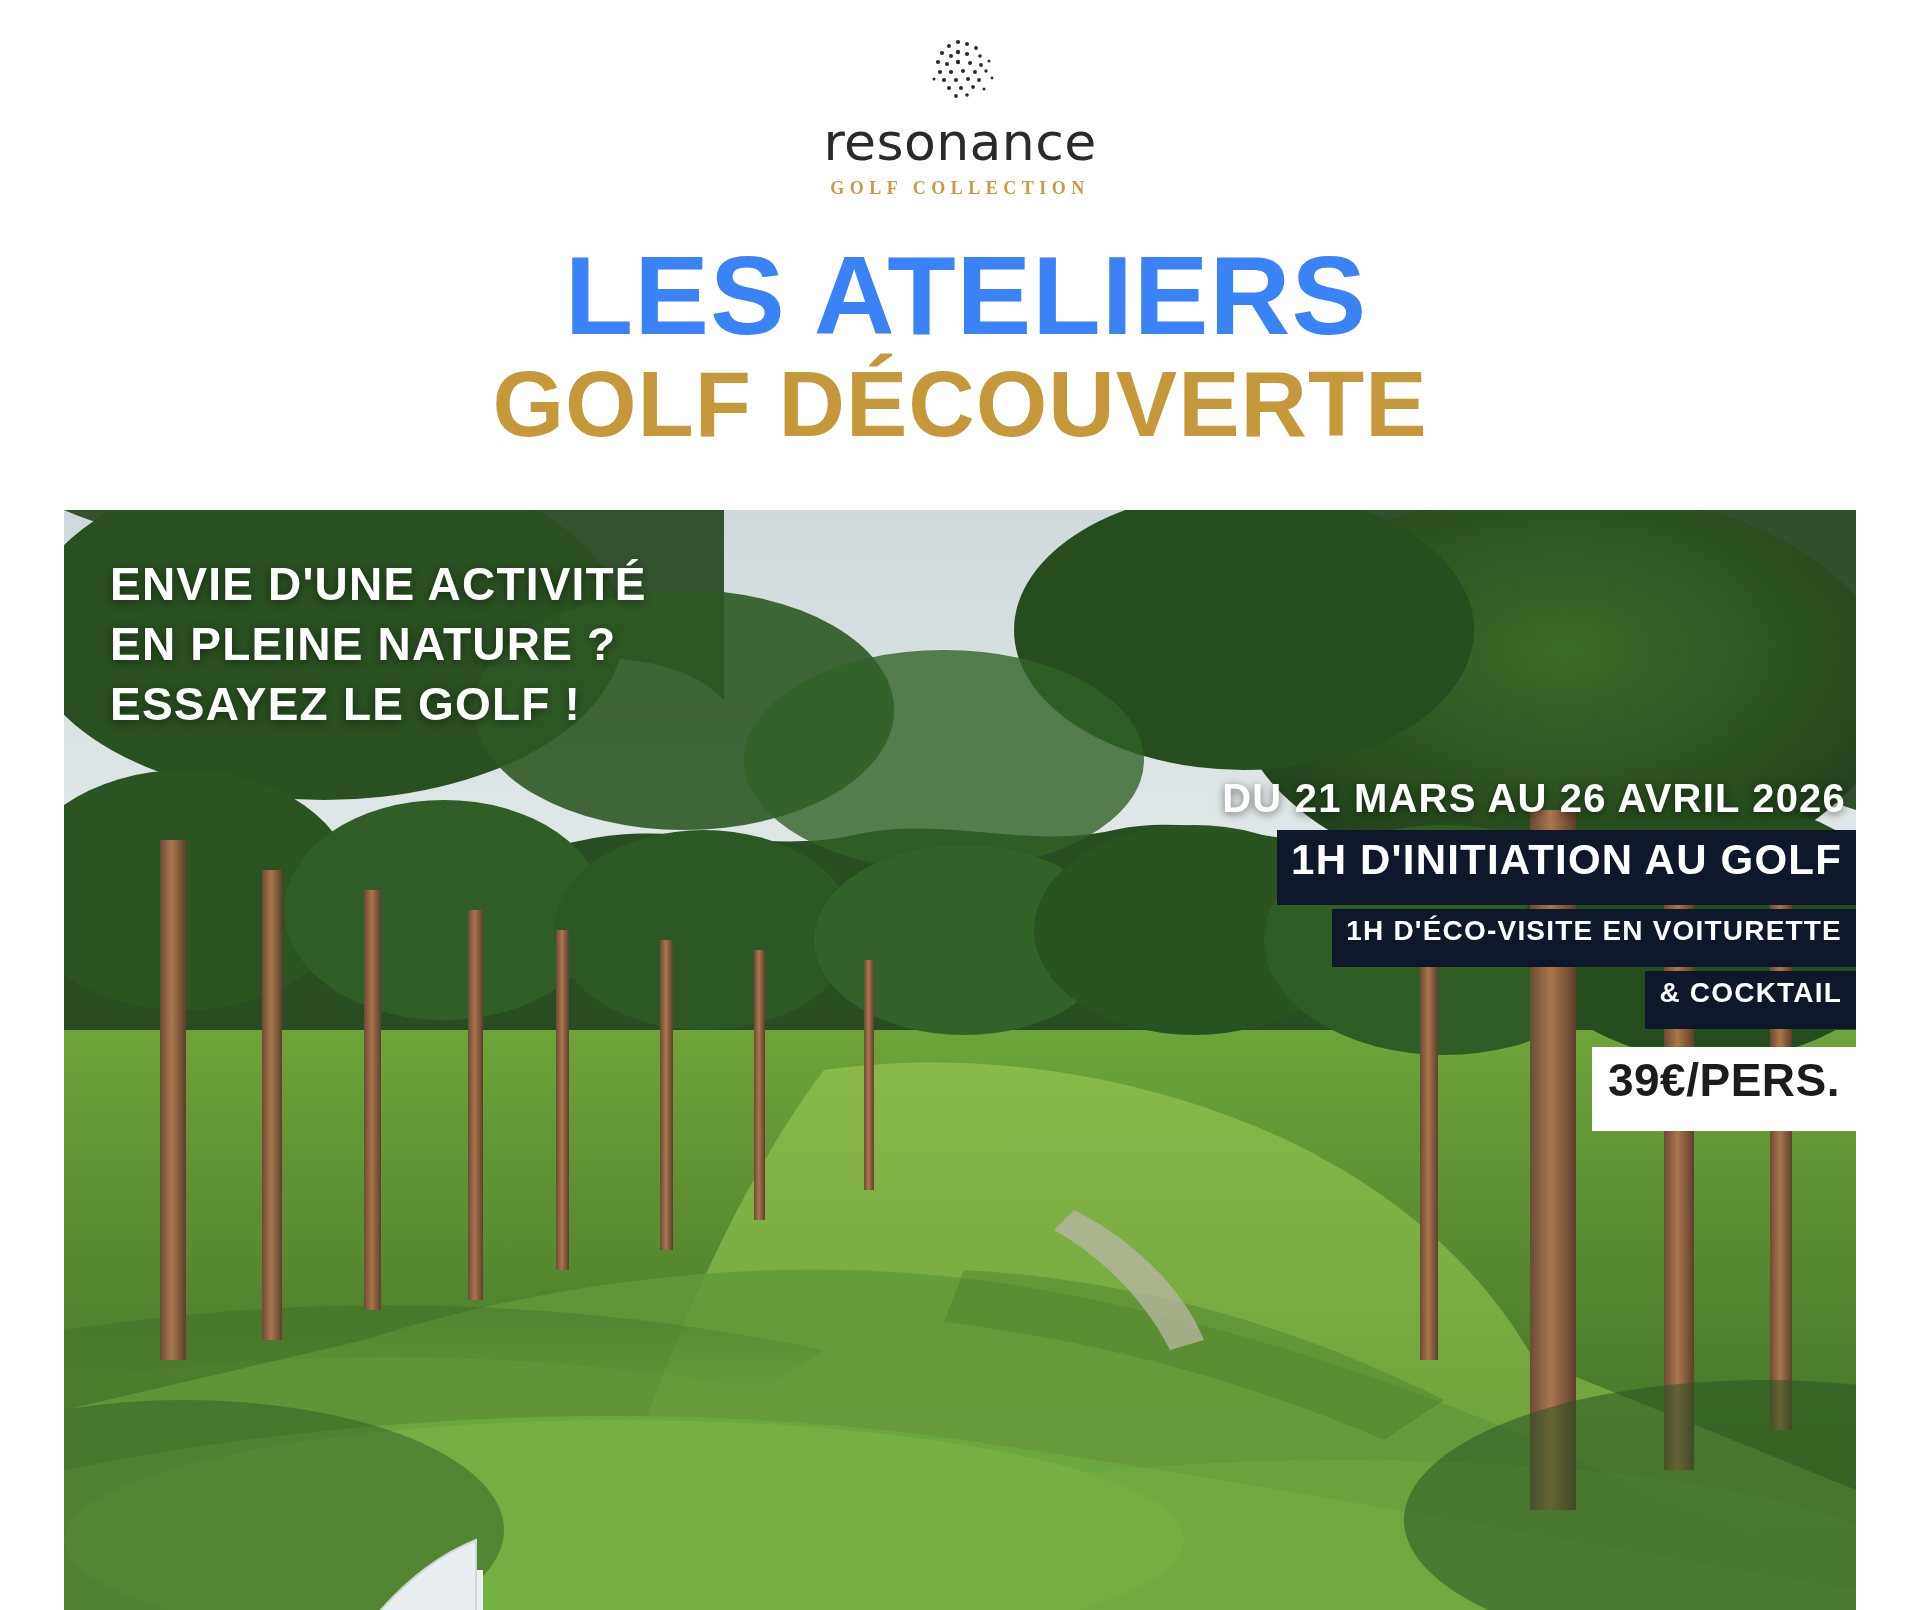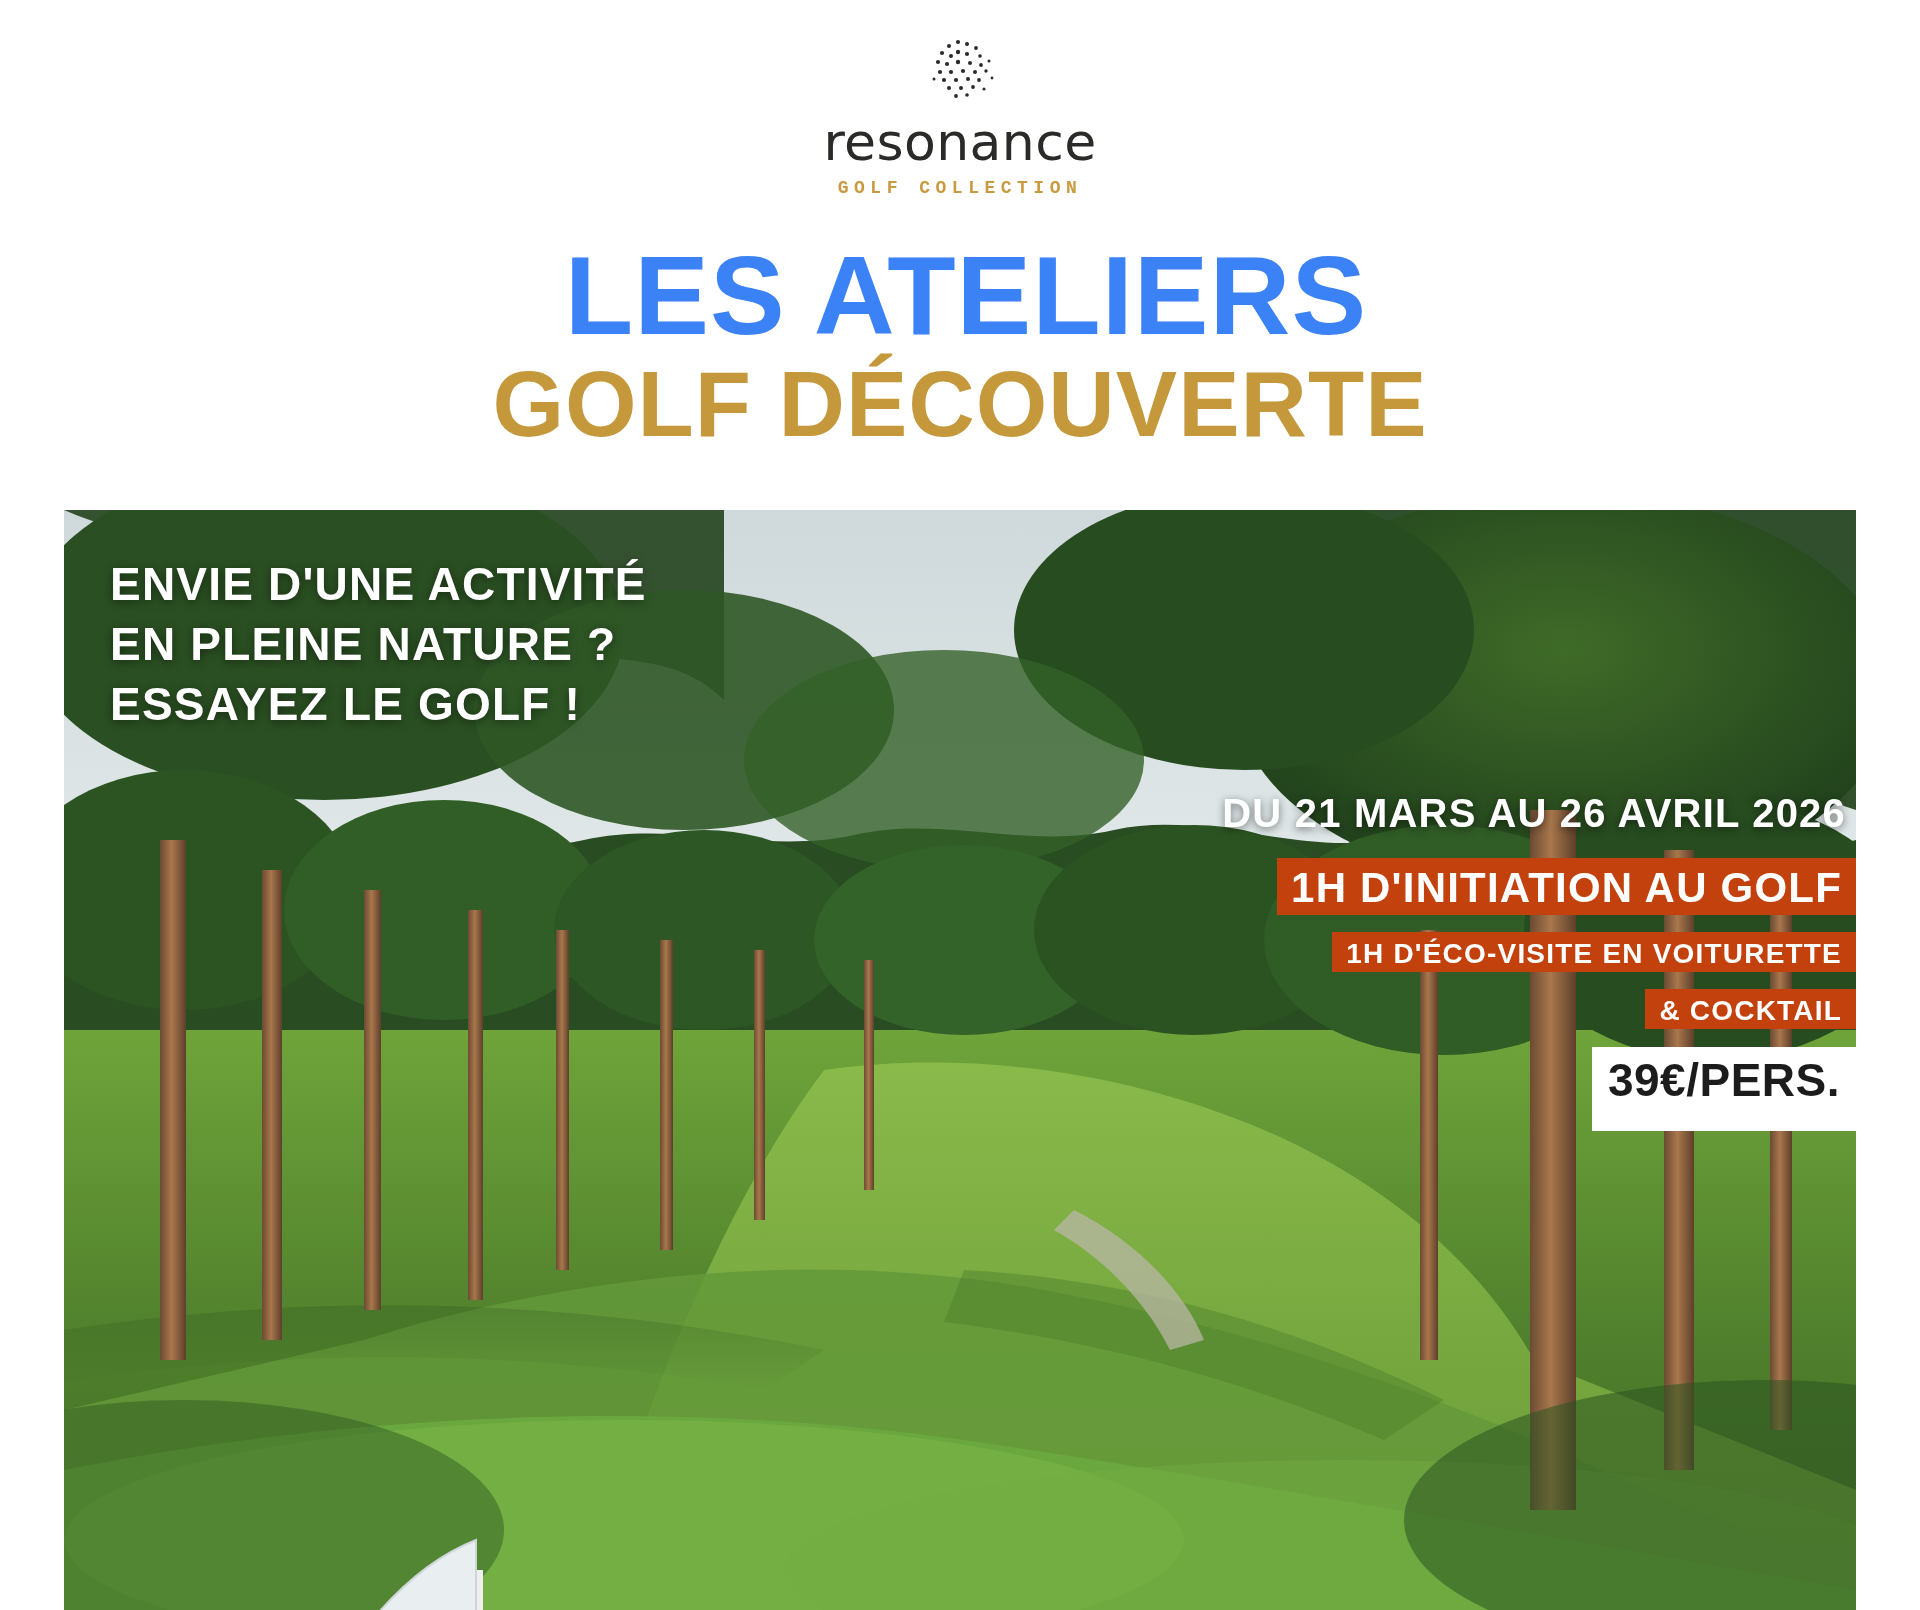--- a/index.html
+++ b/index.html
@@ -39,21 +39,21 @@
   .brand-name {
     font-family: "DejaVu Sans", sans-serif;
     font-size: 52px;
     font-weight: 400;
     letter-spacing: 0.4px;
     color: #2a2a28;
     line-height: 1.0;
   }
   .brand-sub {
     margin-top: 10px;
-    font-family: Liberation Mono, monospace;
+    font-family: Liberation Serif, serif;
     font-size: 18px;
     font-weight: 700;
     letter-spacing: 5.5px;
     color: #c99a3f;
   }
 
   
   .title-block {
     position: absolute;
     top: 240px;
@@ -134,24 +134,24 @@
     letter-spacing: 1.2px;
     line-height: 1.18;
     white-space: nowrap;
   }
   .tag-plain {
     font-size: 40px;
     padding: 2px 10px 4px 10px;
     text-shadow: 0 2px 8px rgba(0,0,0,0.5);
   }
   .tag-gold {
-    background: #c2410c;
+    background: #0f172a;
     font-size: 42px;
-    padding: 5px 14px 2px 14px;
-    margin-top: 17px;
+    padding: 5px 14px 20px 14px;
+    margin-top: 4px;
   }
   .tag-gold.wide {
     font-size: 28px;
   }
   .price-wrap {
     margin-top: 18px;
   }
   .price {
     display: inline-block;
     background: #ffffff;

